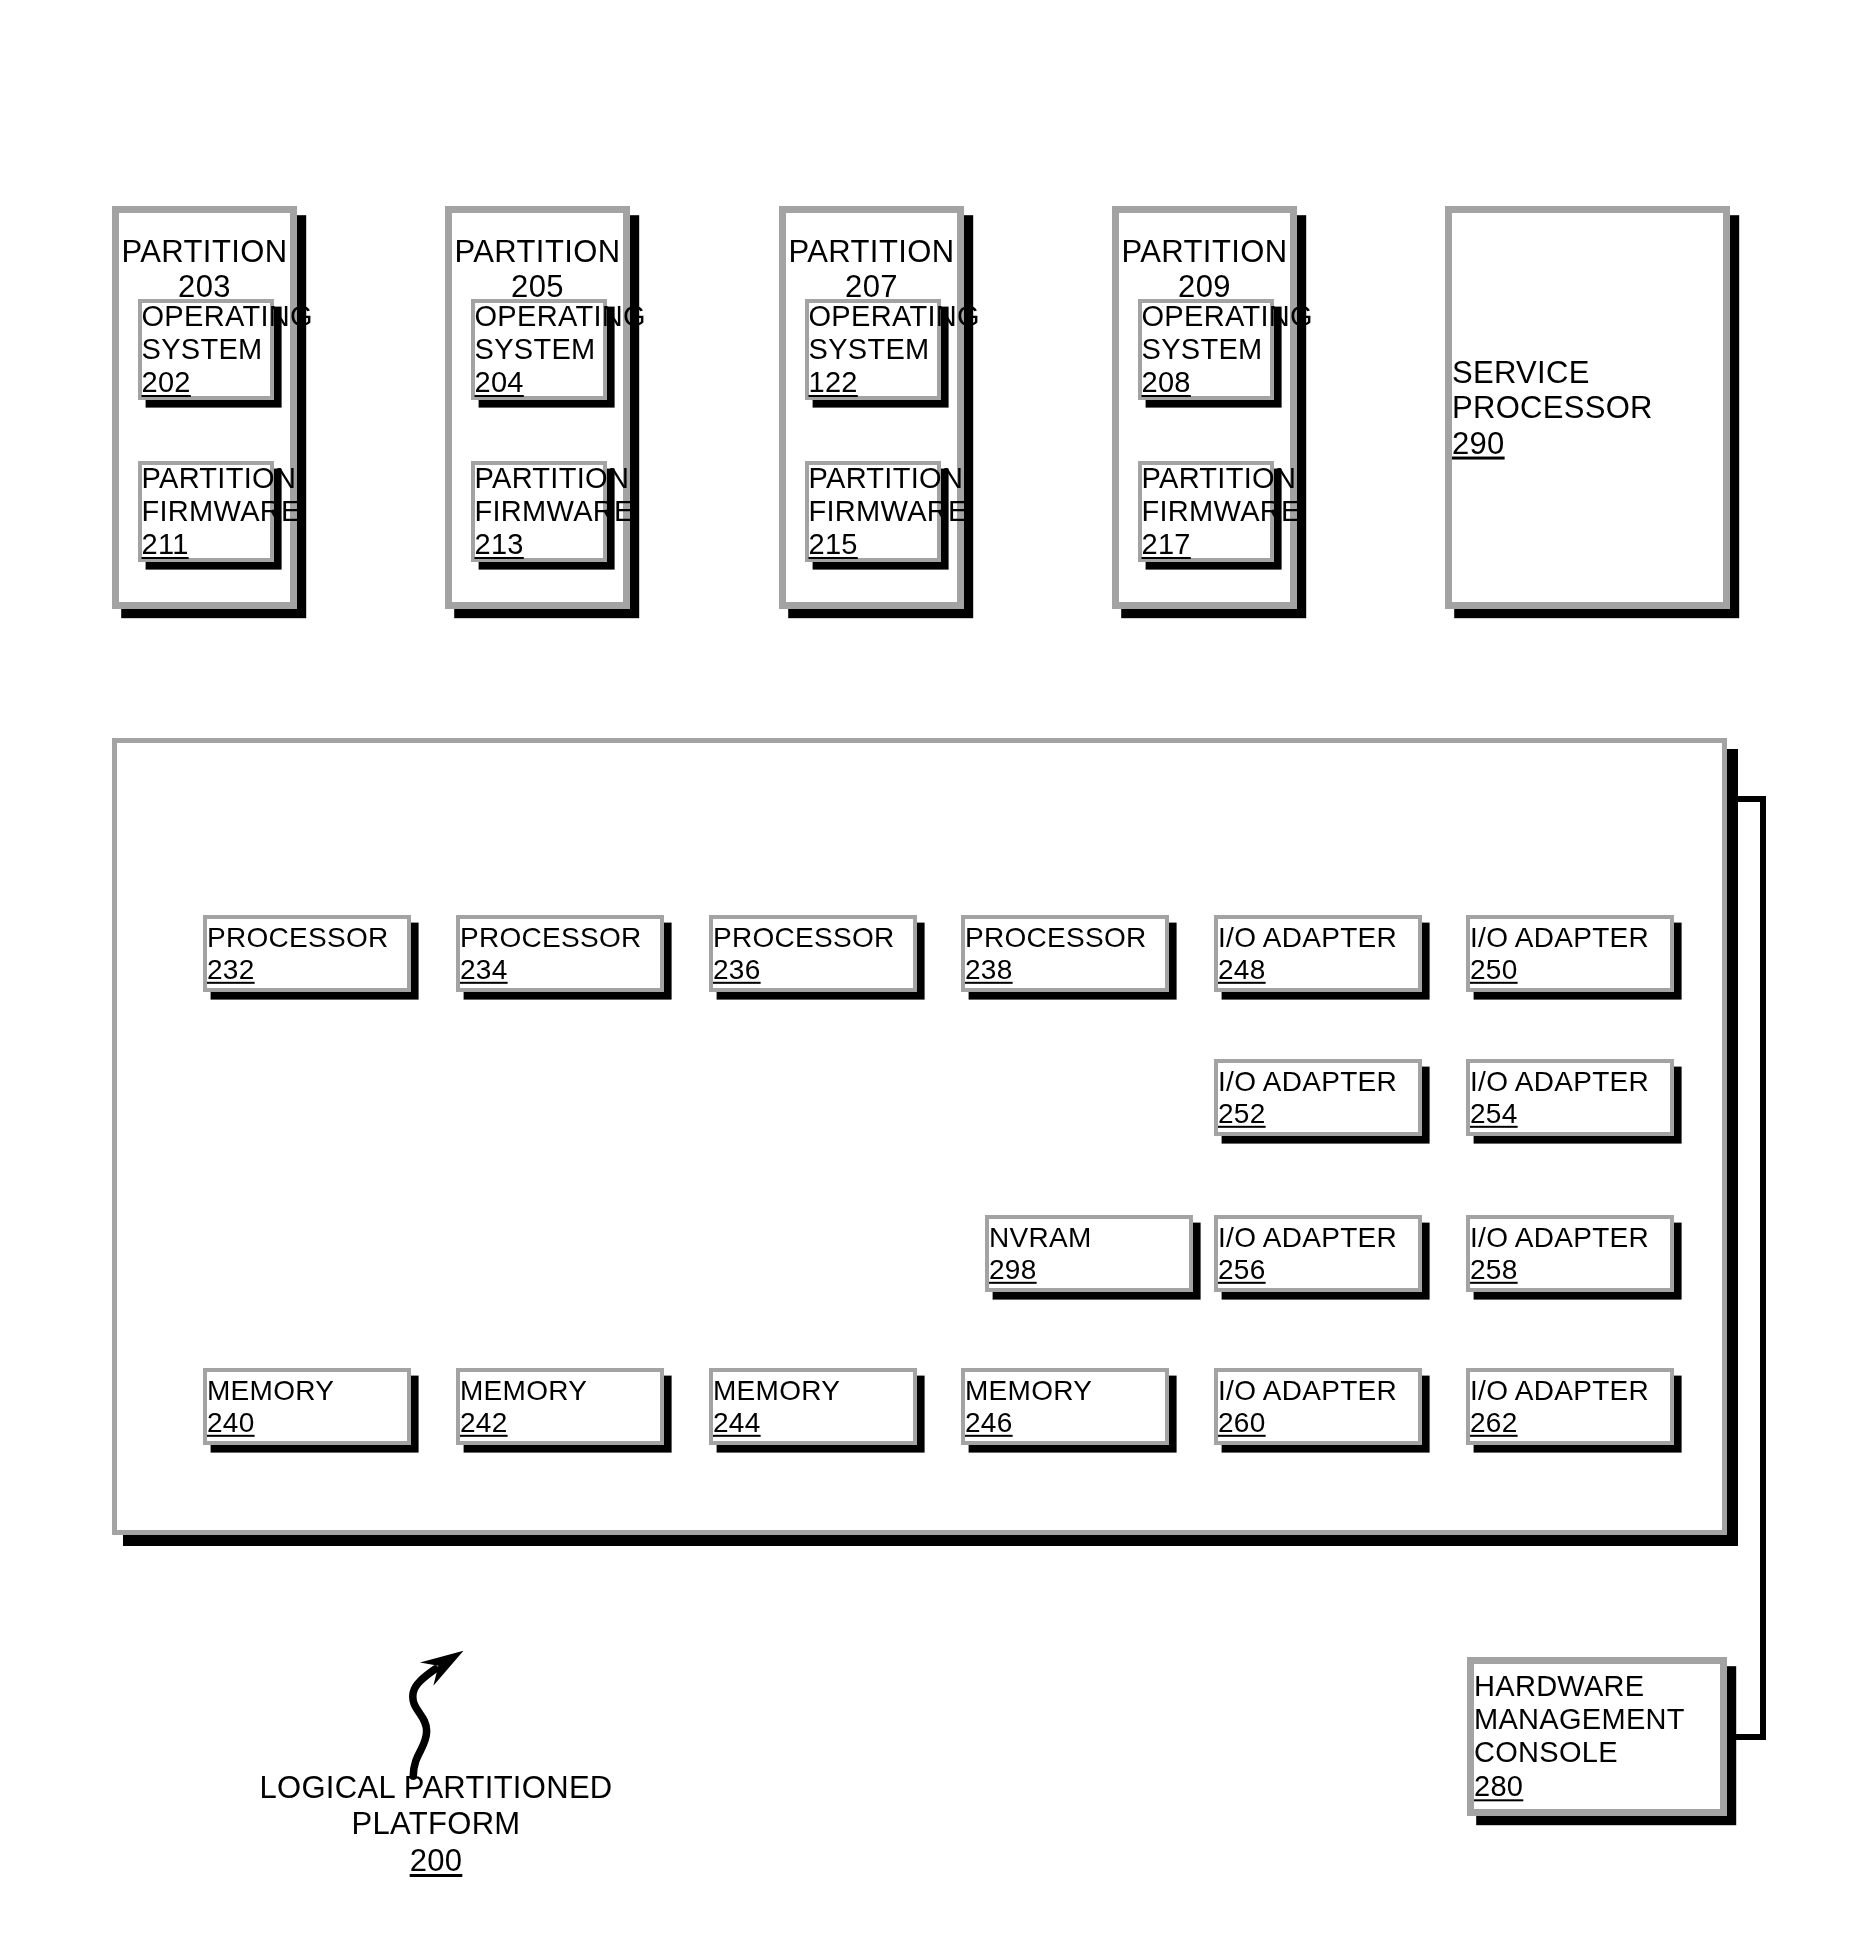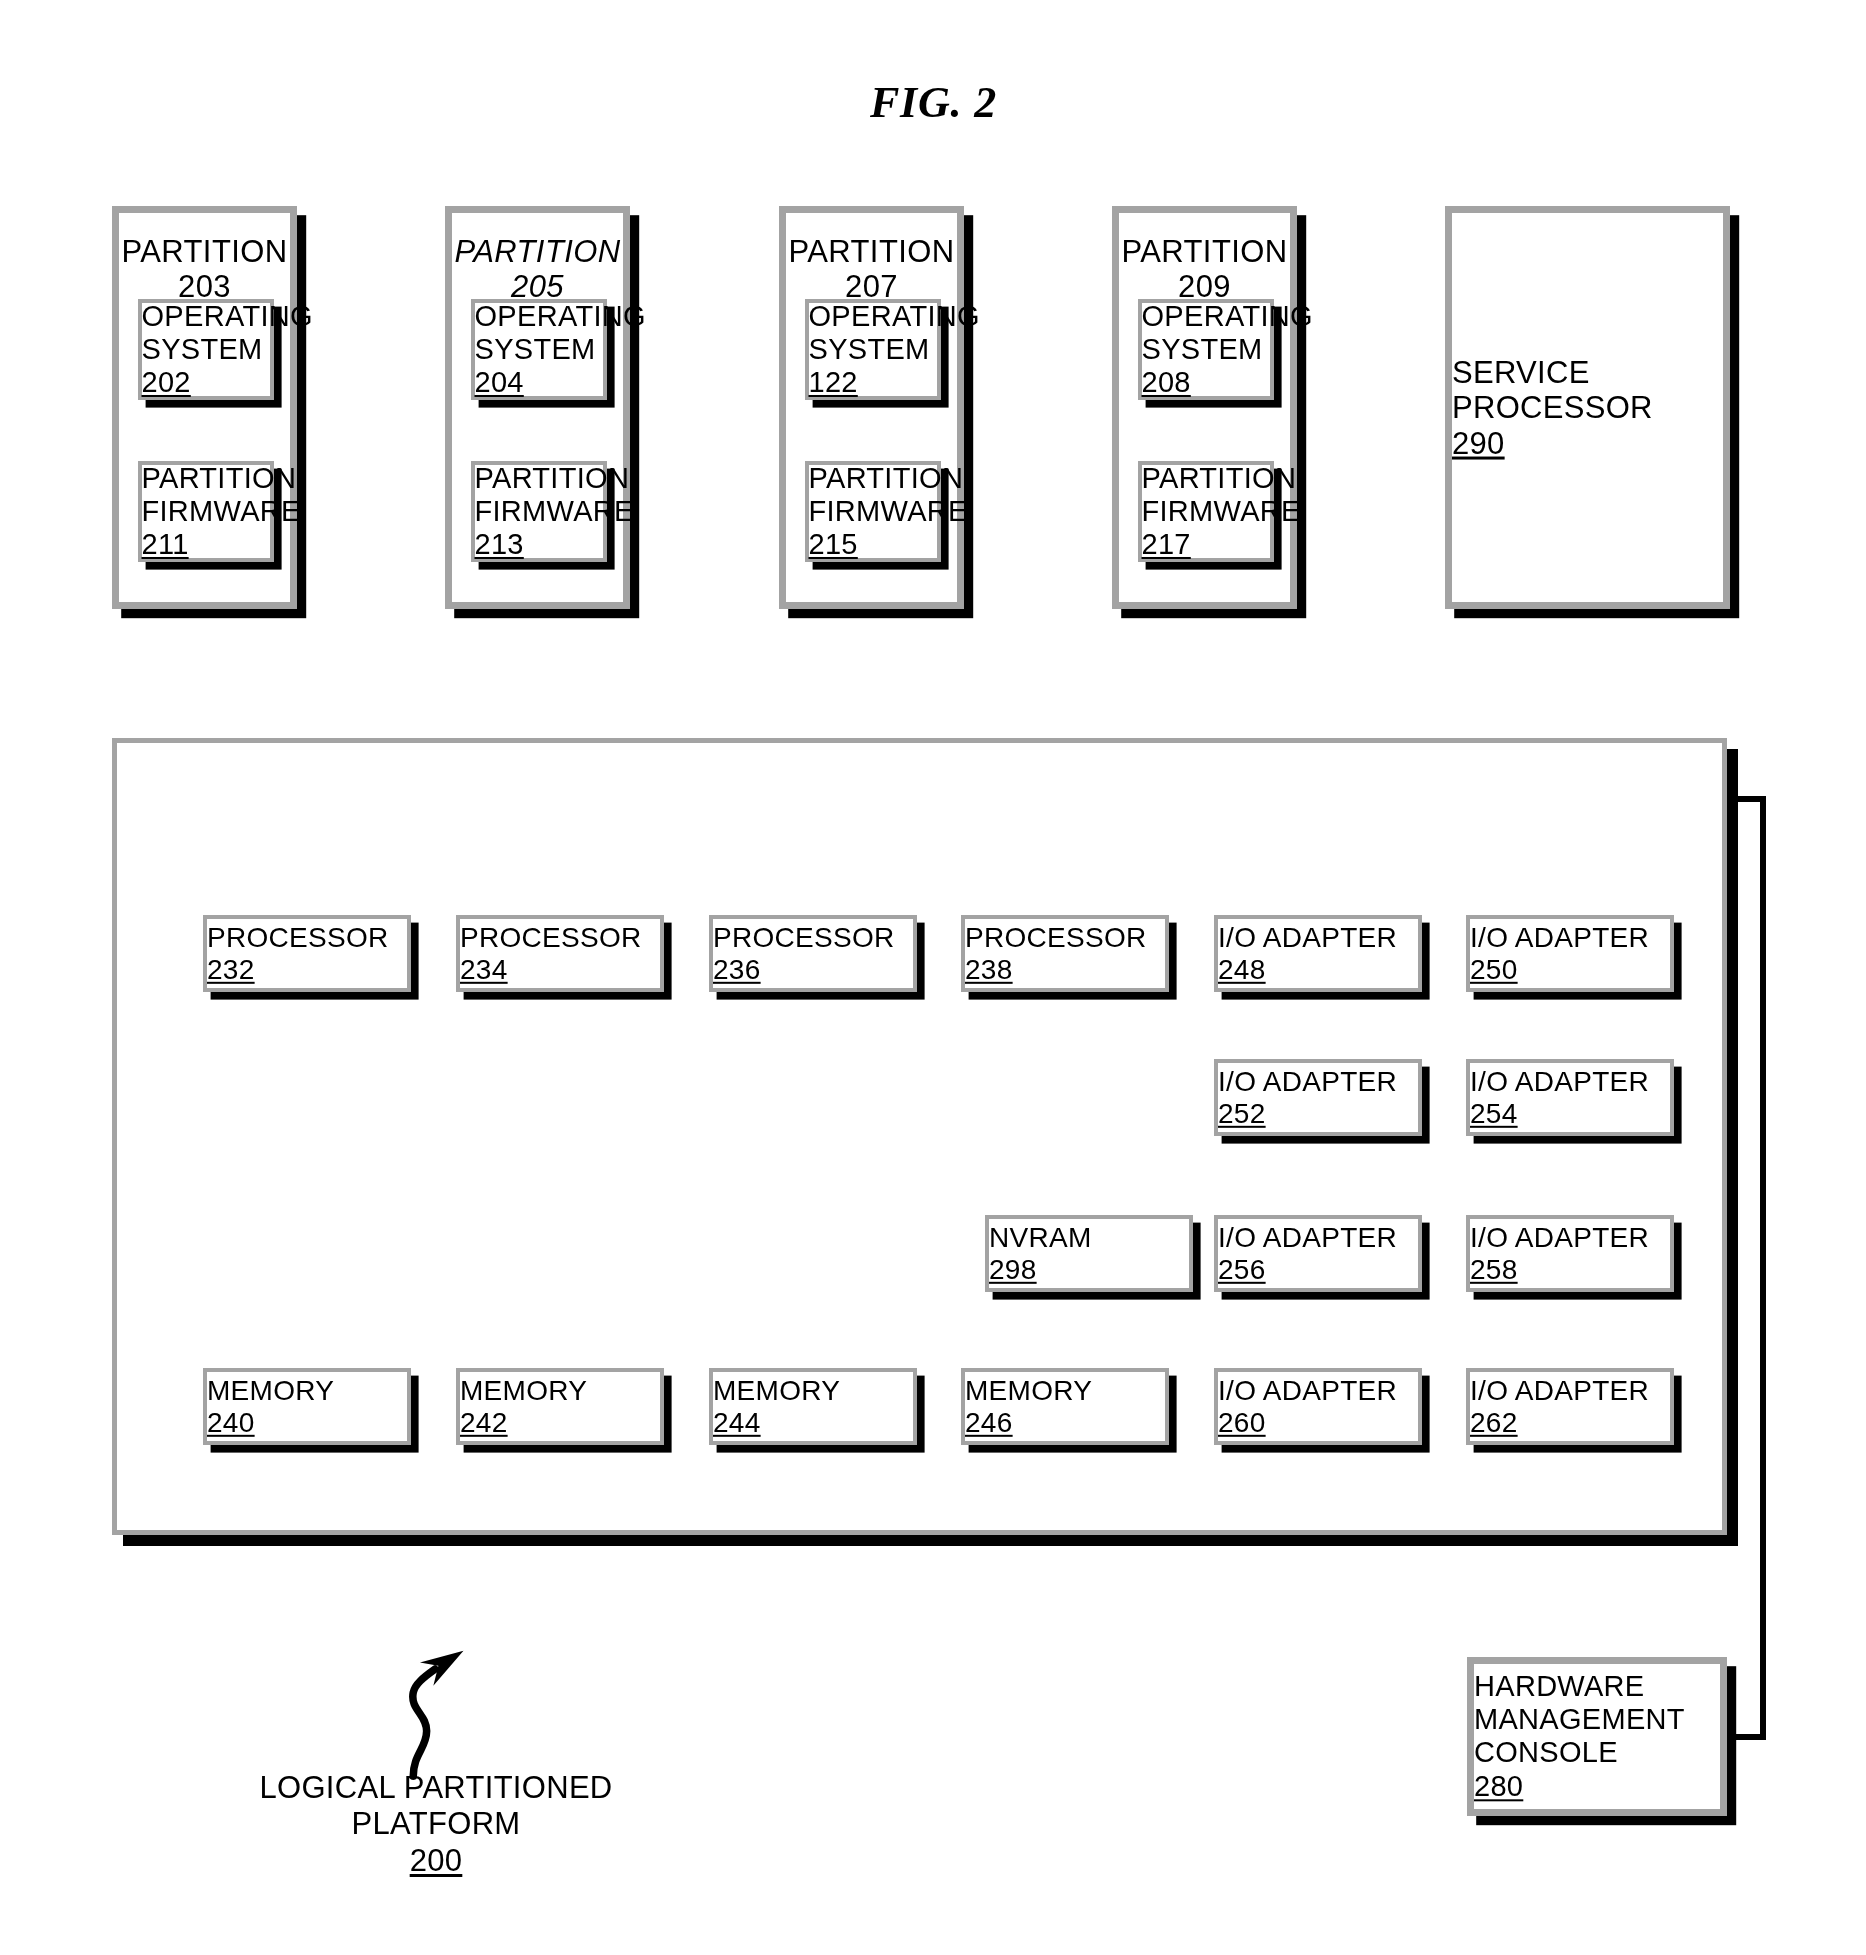--- a/index.html
+++ b/index.html
@@ -90,21 +90,20 @@
     top: 1649px;
     width: 143px;
     height: 134px;
   }
 </style>
 </head>
 <body>
 
 <div id="canvas">
 
-  <div class="fig-title">FIG. 2</div>
 
   <div class="box" style="left:112px; top:206px; width:185px; height:403px;">
     <div class="ctext f-part-title" style="top:22px;">
       <span>PARTITION</span>
       <span class="u">203</span>
     </div>
     <div class="box thin" style="left:18.5px; top:86px; width:136px; height:101px;">
       <div class="cell-label f-inner">
         <span>OPERATING</span><br>
         <span>SYSTEM</span><br>
@@ -114,21 +113,21 @@
     <div class="box thin" style="left:18.5px; top:248px; width:136px; height:101px;">
       <div class="cell-label f-inner">
         <span>PARTITION</span><br>
         <span>FIRMWARE</span><br>
         <span class="u">211</span>
       </div>
     </div>
   </div>
 
   <div class="box" style="left:445px; top:206px; width:185px; height:403px;">
-    <div class="ctext f-part-title" style="top:22px;font-style:italic;">
+    <div class="ctext f-part-title" style="top:22px;">
       <span>PARTITION</span>
       <span class="u">205</span>
     </div>
     <div class="box thin" style="left:18.5px; top:86px; width:136px; height:101px;">
       <div class="cell-label f-inner">
         <span>OPERATING</span><br>
         <span>SYSTEM</span><br>
         <span class="u">204</span>
       </div>
     </div>

